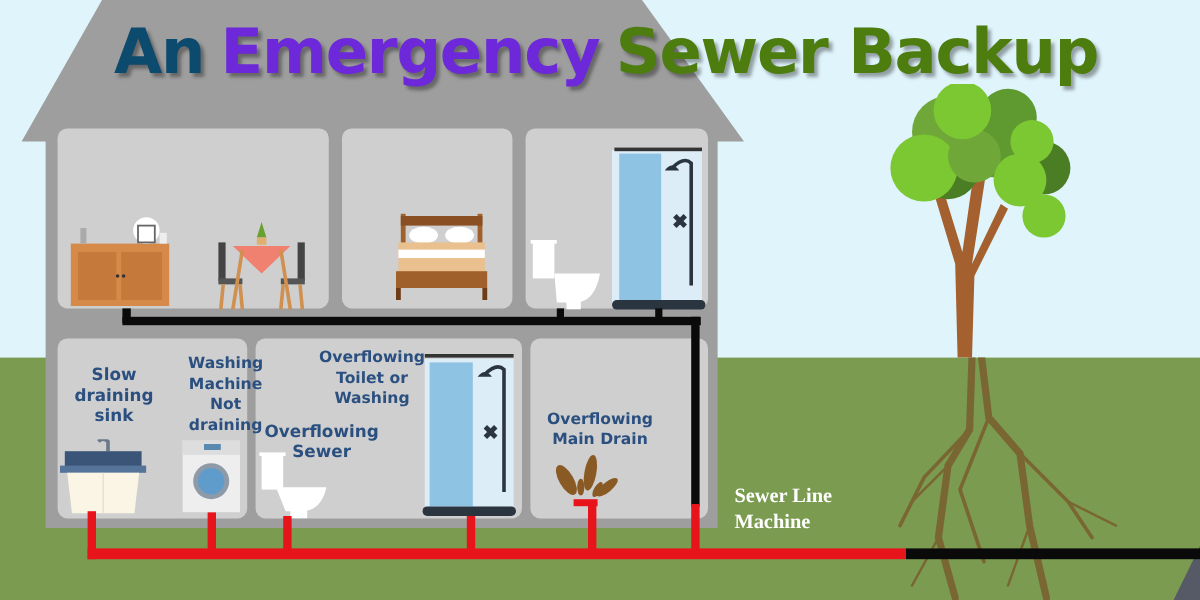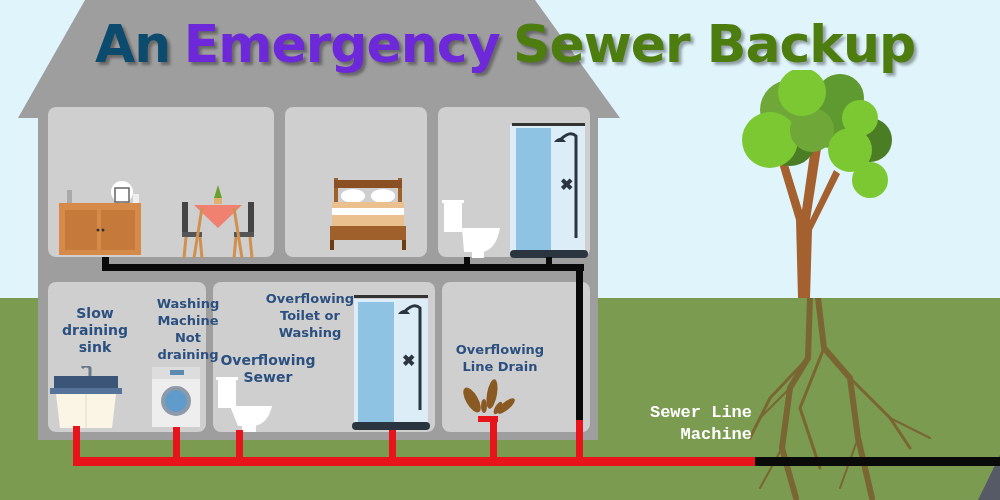--- a/index.html
+++ b/index.html
@@ -6,21 +6,21 @@
   html, body { width: 1000px; height: 500px; overflow: hidden; }
   body { position: relative; background: #dff4fb; font-family: "Liberation Sans", sans-serif; }
   .abs { position: absolute; }
   #ground { left: 0; top: 298px; width: 1000px; height: 202px; background: #7a9b50; }
   #house-roof { left: 0; top: 0; width: 620px; height: 120px; }
   #house-body { left: 38px; top: 100px; width: 560px; height: 340px; background: #9e9e9e; }
   .room { position: absolute; background: #cfcfcf; border-radius: 8px; }
   .title { position: absolute; top: 14px; left: 95px; font-weight: 900; font-size: 52px; letter-spacing: -1px; text-shadow: 3px 3px 3px rgba(0,0,0,0.35); white-space: nowrap; }
   .title span { font-family: "DejaVu Sans", sans-serif; font-weight: bold; }
   .label { position: absolute; color: #2b5080; font-weight: bold; font-size: 14px; line-height: 17px; text-align: center; font-family: "DejaVu Sans", sans-serif; }
-  .sewer-label { position: absolute; color: #ffffff; font-weight: bold; font-size: 17px; line-height: 22px; text-align: right; font-family: Liberation Mono, monospace; }
+  .sewer-label { position: absolute; color: #ffffff; font-weight: bold; font-size: 17px; line-height: 22px; text-align: left; font-family: Liberation Serif, serif; }
   .pipe-red { position: absolute; background: #e8141c; }
   .pipe-black { position: absolute; background: #0a0a0a; }
 </style>
 </head>
 <body>
 
 <div id="ground" class="abs"></div>
 
 <svg class="abs" style="left:960px;top:455px;width:40px;height:45px">
   <polygon points="40,0 40,45 18,45" fill="#555a66"></polygon>
@@ -124,21 +124,21 @@
   <div>Overflowing</div>
   <div>Sewer</div>
 </div>
 <div class="label" style="left:260px;top:290px;width:100px;font-size:13px;">
   <div>Overflowing</div>
   <div>Toilet or</div>
   <div>Washing</div>
 </div>
 <div class="label" style="left:450px;top:341px;width:100px;font-size:13px;">
   <div>Overflowing</div>
-  <div>Line Drain</div>
+  <div>Main Drain</div>
 </div>
 
 <svg class="abs" style="left:50px;top:366px;width:72px;height:62px">
   <path d="M32 2 Q36 -2 40 2 L40 10" stroke="#6a7a88" stroke-width="3" fill="none"></path>
   <rect x="4" y="10" width="64" height="14" fill="#3a5578"></rect>
   <rect x="0" y="22" width="72" height="6" fill="#56749a"></rect>
   <path d="M6 28 L66 28 L62 62 L10 62 Z" fill="#fbf5e6"></path>
   <line x1="36" y1="28" x2="36" y2="62" stroke="#e5dcc8" stroke-width="1"></line>
 </svg>
 

